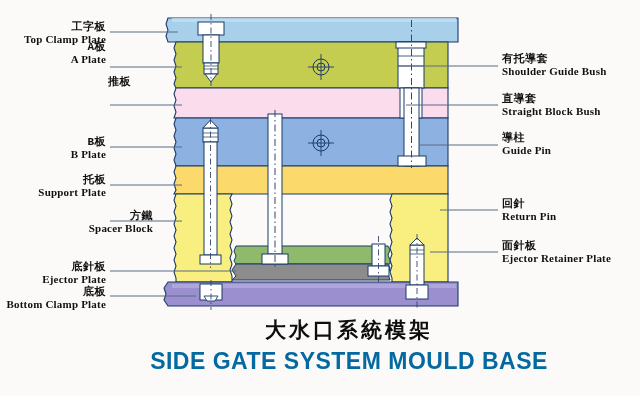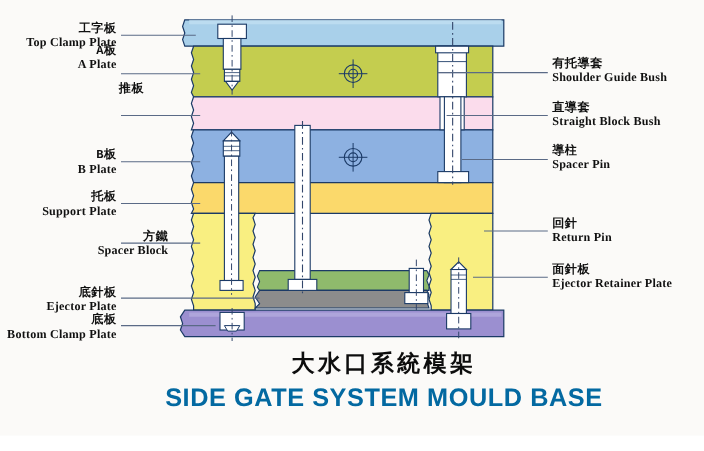--- a/index.html
+++ b/index.html
@@ -177,21 +177,21 @@
   <div class="lbl right" style="left:502px;top:54px;width:138px;">
     <div class="cn">有托導套</div>
     <div class="en">Shoulder Guide Bush</div>
   </div>
   <div class="lbl right" style="left:502px;top:94px;width:138px;">
     <div class="cn">直導套</div>
     <div class="en">Straight Block Bush</div>
   </div>
   <div class="lbl right" style="left:502px;top:133px;width:138px;">
     <div class="cn">導柱</div>
-    <div class="en">Spacer Pin</div>
+    <div class="en">Guide Pin</div>
   </div>
   <div class="lbl right" style="left:502px;top:199px;width:138px;">
     <div class="cn">回針</div>
     <div class="en">Return Pin</div>
   </div>
   <div class="lbl right" style="left:502px;top:241px;width:138px;">
     <div class="cn">面針板</div>
     <div class="en">Ejector Retainer Plate</div>
   </div>
 

